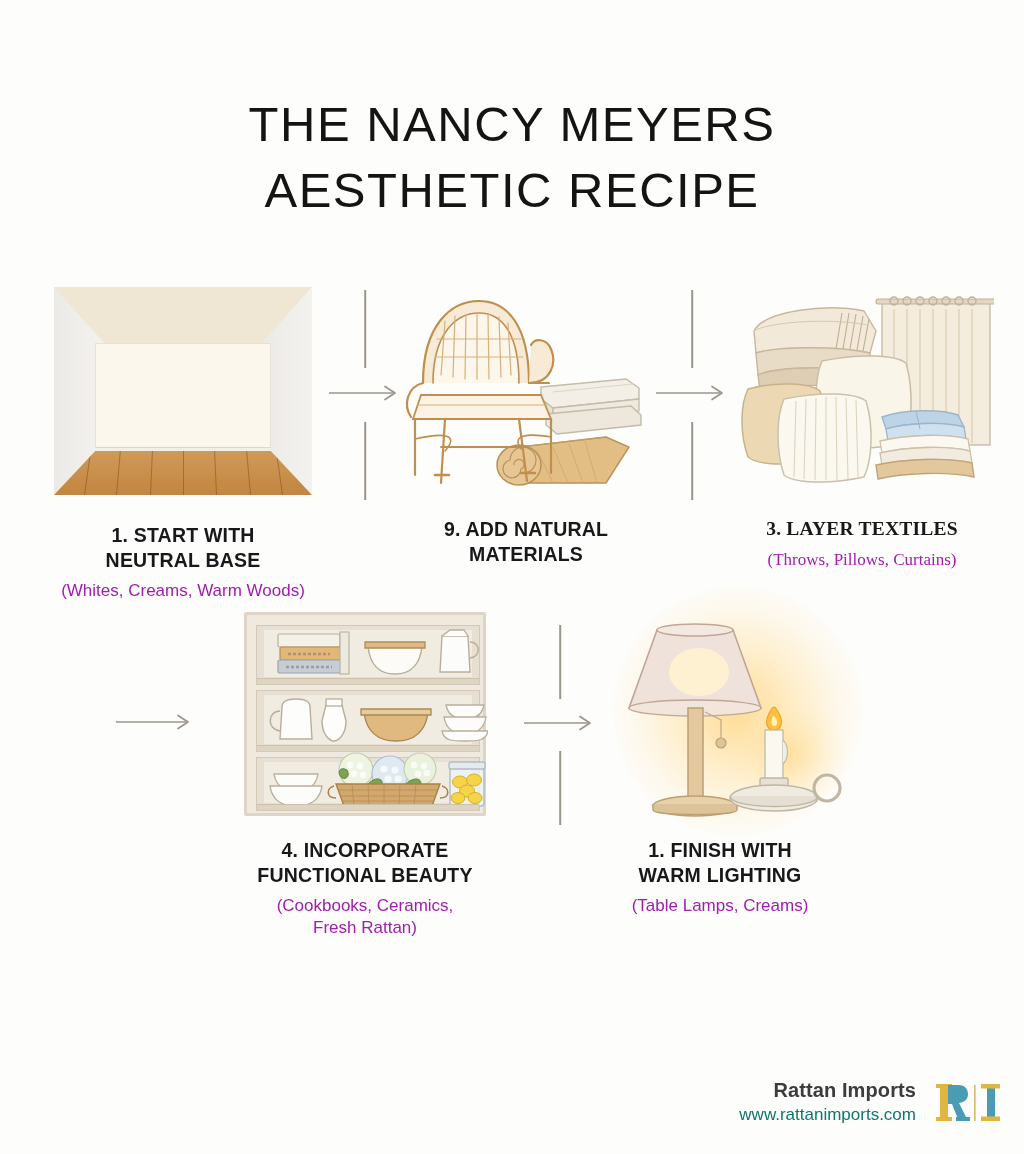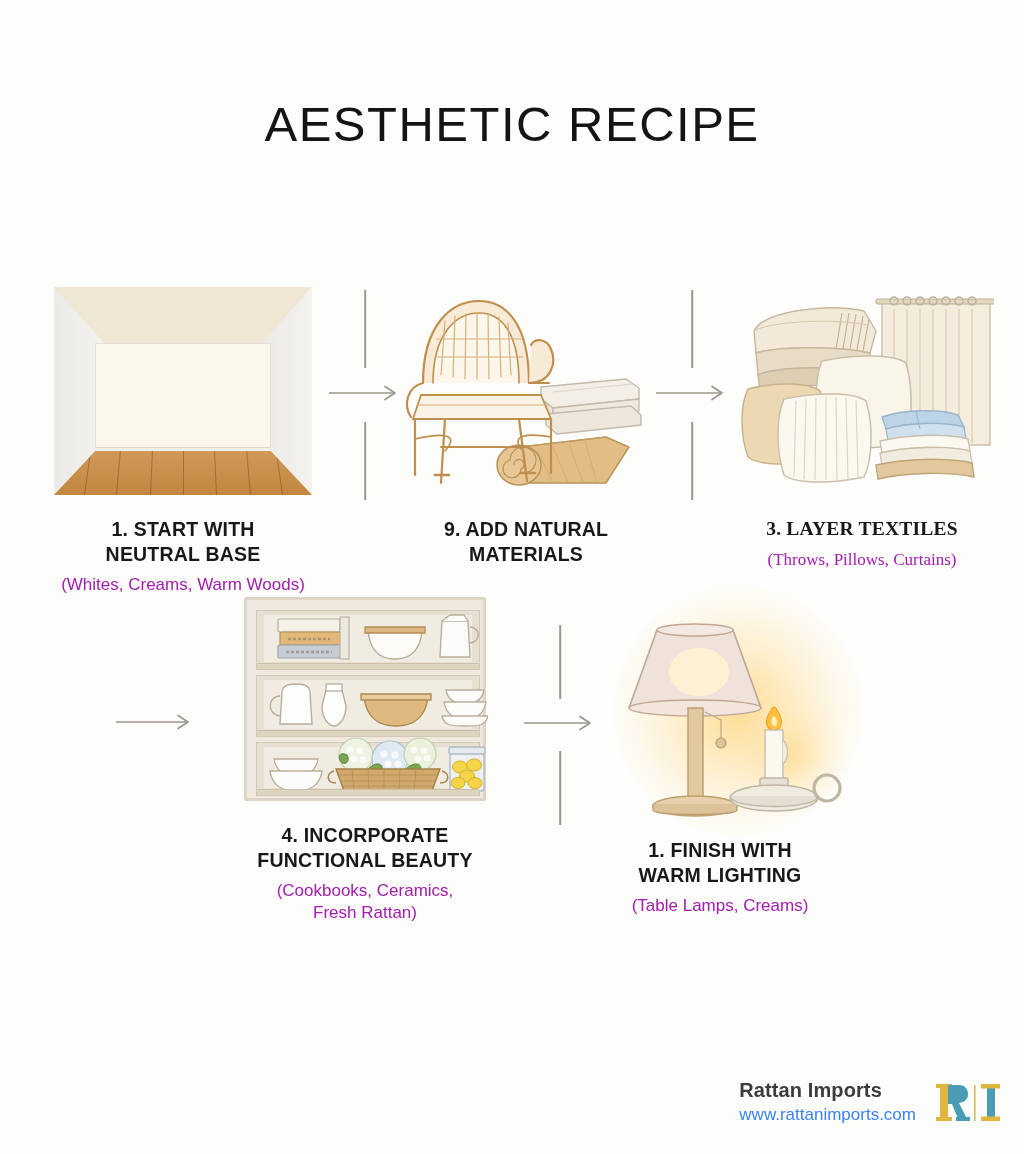--- a/index.html
+++ b/index.html
@@ -91,31 +91,32 @@
   }
 
   
   .glow {
     position: absolute; border-radius: 50%;
     background: radial-gradient(circle,rgba(255,214,130,.85) 0%,rgba(255,222,150,.5) 32%,rgba(255,232,180,.22) 58%,rgba(255,240,205,0) 76%);
   }
 
   
   .footer { position: absolute; right: 24px; bottom: 28px; display: flex; align-items: center; gap: 18px; }
-  .f-text { text-align: left; }
+  .f-text { text-align: right; }
   .f-brand { font-size: 20px; font-weight: 700; color: #3a3c3e; letter-spacing: .1px; }
-  .f-url { font-size: 17px; font-weight: 400; color: #3b82f6; margin-top: 3px; }
+  .f-url { font-size: 17px; font-weight: 400; color: #0f766e; margin-top: 3px; }
   .logo { width: 66px; height: 48px; }
 </style>
 </head>
 <body>
 
 <div class="page">
 
   <div class="title">
+    <span class="ln">THE NANCY MEYERS</span>
     <span class="ln">AESTHETIC RECIPE</span>
   </div>
 
   <div class="step" style="left:33px; top:287px; width:300px;">
     <div class="art" style="width:258px;height:208px;margin:0 auto;">
       <div class="room">
         <div class="room-ceil ceil"></div>
         <div class="wl"></div>
         <div class="wr"></div>
         <div class="back"></div>
@@ -124,21 +125,21 @@
           <div class="plank" style="left:30px;transform:rotate(8deg);transform-origin:bottom;"></div>
           <div class="plank" style="left:62px;transform:rotate(5deg);transform-origin:bottom;"></div>
           <div class="plank" style="left:96px;transform:rotate(2.5deg);transform-origin:bottom;"></div>
           <div class="plank" style="left:129px;"></div>
           <div class="plank" style="left:162px;transform:rotate(-2.5deg);transform-origin:bottom;"></div>
           <div class="plank" style="left:196px;transform:rotate(-5deg);transform-origin:bottom;"></div>
           <div class="plank" style="left:228px;transform:rotate(-8deg);transform-origin:bottom;"></div>
         </div>
       </div>
     </div>
-    <div class="cap" style="margin-top:22px;">
+    <div class="cap" style="margin-top:28px;">
       <div class="head">1. START WITH
 NEUTRAL BASE</div>
       <div class="sub">(Whites, Creams, Warm Woods)</div>
     </div>
   </div>
 
   <div class="conn" style="left:325px; top:290px; width:80px; height:210px;">
     <div class="vline" style="top:0; height:78px;"></div>
     <div class="vline" style="bottom:0; height:78px;"></div>
     <div class="arrow" style="transform:translateY(-50%);">
@@ -300,21 +301,21 @@
 
   <div class="conn" style="left:112px; top:712px; width:90px; height:24px;">
     <div class="arrow" style="top:0;transform:none;">
       <svg width="90" height="20" viewBox="0 0 90 20">
         <path d="M4 10 H74" stroke="#9b968b" stroke-width="1.7" fill="none"></path>
         <path d="M66 3.5 L76 10 L66 16.5" stroke="#9b968b" stroke-width="1.7" fill="none" stroke-linecap="round" stroke-linejoin="round"></path>
       </svg>
     </div>
   </div>
 
-  <div class="step" style="left:215px; top:597px; width:300px;">
+  <div class="step" style="left:215px; top:612px; width:300px;">
     <div class="art" style="width:242px;height:204px;margin:0 auto;">
       <div class="shelf-box">
 
         <div class="shelf-row" style="top:10px;height:60px;">
           <div class="shelf-in"></div>
           <svg style="position:absolute;left:7px;top:2px;" width="224" height="52" viewBox="0 0 224 52">
             <g>
               <rect x="14" y="6" width="62" height="13" rx="1.5" fill="#f4f1e8" stroke="#b9ae9c" stroke-width="1.2"></rect>
               <rect x="16" y="19" width="62" height="13" rx="1.5" fill="#e2b878" stroke="#b08f53" stroke-width="1.2"></rect>
               <rect x="14" y="32" width="64" height="13" rx="1.5" fill="#c7cdd4" stroke="#9aa3ad" stroke-width="1.2"></rect>

